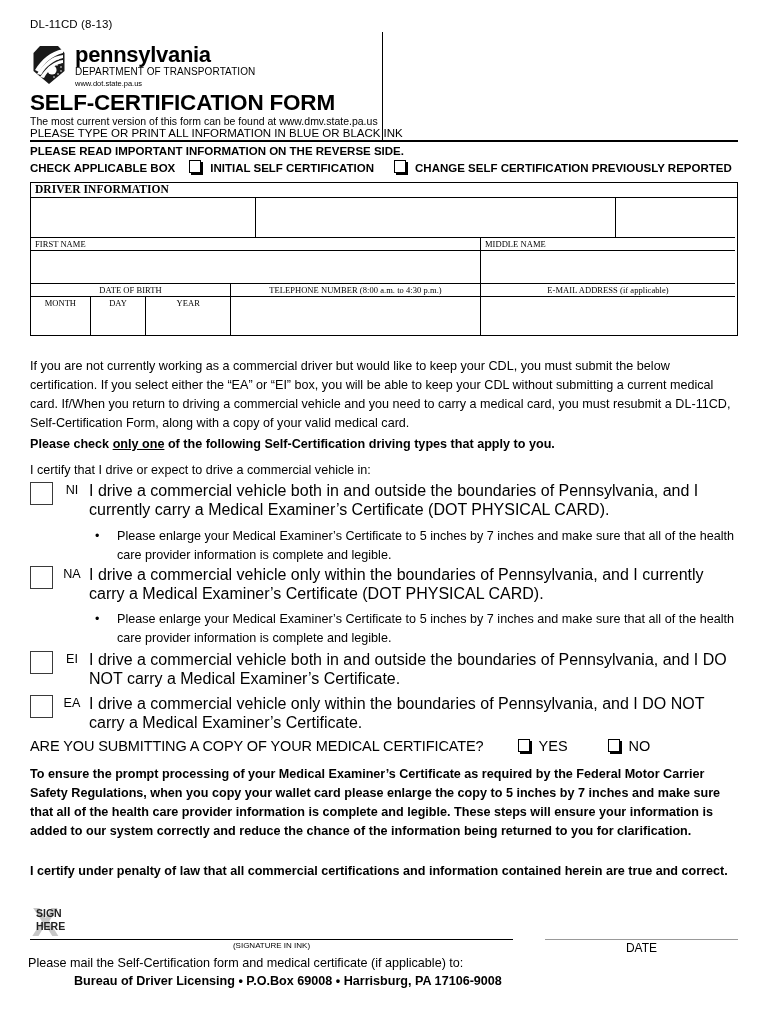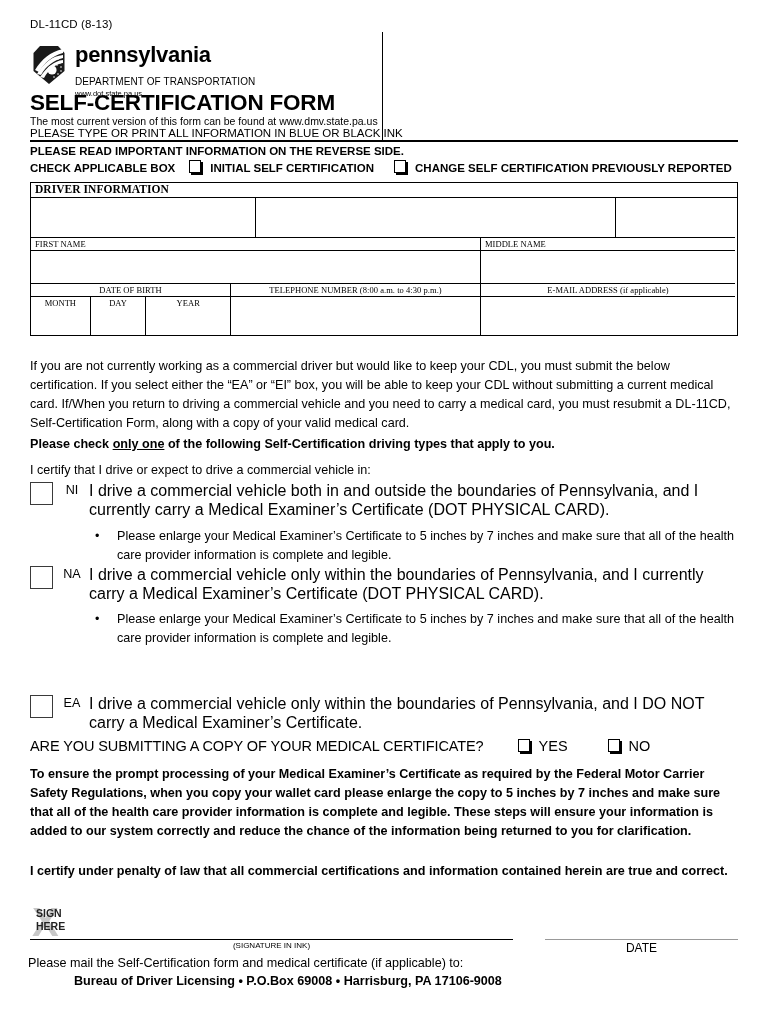--- a/index.html
+++ b/index.html
@@ -66,21 +66,21 @@
   .logo-penn {
     font-size: 22px;
     font-weight: bold;
     line-height: 21px;
     letter-spacing: -0.3px;
   }
   .logo-dept {
     font-size: 10px;
     line-height: 12px;
     letter-spacing: 0.1px;
-    margin-top: 11px;
+    margin-top: 1px;
   }
   .logo-url {
     font-size: 7.5px;
     line-height: 10px;
     margin-top: 1px;
   }
 
   .title-main {
     position: absolute;
     left: 30px;
@@ -452,20 +452,25 @@
   <div class="opt" style="top:565px;">
     <div class="opt-box"></div>
     <div class="opt-code">NA</div>
     <div class="opt-text">I drive a commercial vehicle only within the boundaries of Pennsylvania, and I currently carry a Medical Examiner’s Certificate (DOT PHYSICAL CARD).</div>
   </div>
   <div class="bullet" style="top:610px;">
     <div class="dot">•</div>
     <div class="btxt">Please enlarge your Medical Examiner’s Certificate to 5 inches by 7 inches and make sure that all of the health care provider information is complete and legible.</div>
   </div>
 
+  <div class="opt" style="top:650px;">
+    <div class="opt-box"></div>
+    <div class="opt-code">EI</div>
+    <div class="opt-text">I drive a commercial vehicle both in and outside the boundaries of Pennsylvania, and I DO NOT carry a Medical Examiner’s Certificate.</div>
+  </div>
 
   <div class="opt" style="top:694px;">
     <div class="opt-box"></div>
     <div class="opt-code">EA</div>
     <div class="opt-text">I drive a commercial vehicle only within the boundaries of Pennsylvania, and I DO NOT carry a Medical Examiner’s  Certificate.</div>
   </div>
 
   <div class="medq">
     <span class="qtext">ARE YOU SUBMITTING A COPY OF YOUR MEDICAL CERTIFICATE?</span>
     <span class="sp1"></span>

